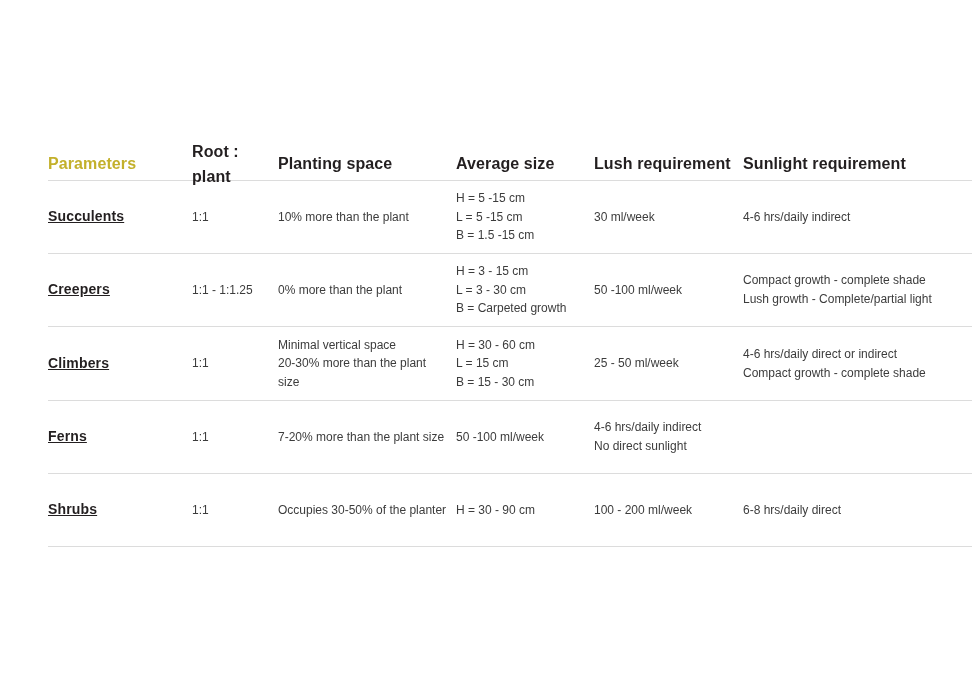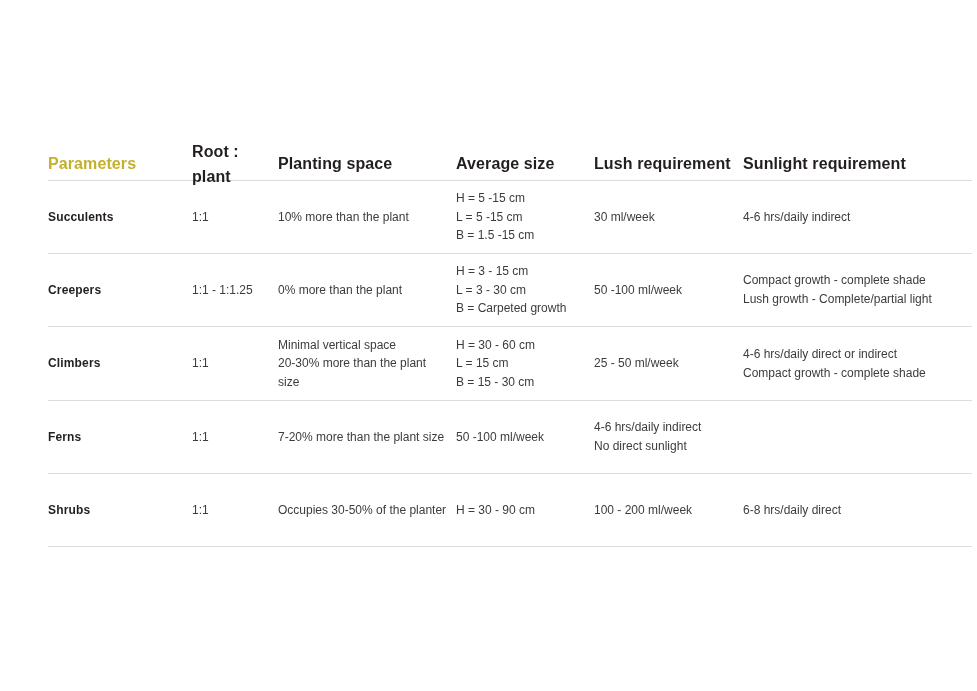--- a/index.html
+++ b/index.html
@@ -69,24 +69,25 @@
   .cell {
     font-size: 12px;
     line-height: 1.55;
     color: #3c3c3c;
     padding-right: 8px;
     box-sizing: border-box;
     white-space: pre-line;
   }
 
   .cell.name {
-    font-size: 12px;
+    font-size: 14px;
     font-weight: bold;
     color: #231f20;
     letter-spacing: 0.15px;
+    text-decoration: underline;
   }
 
   
   .row-h-72 { height: 72px; }
   .row-h-73 { height: 73px; }
   .row-h-62 { height: 62px; }
 </style>
 </head>
 <body>
 

